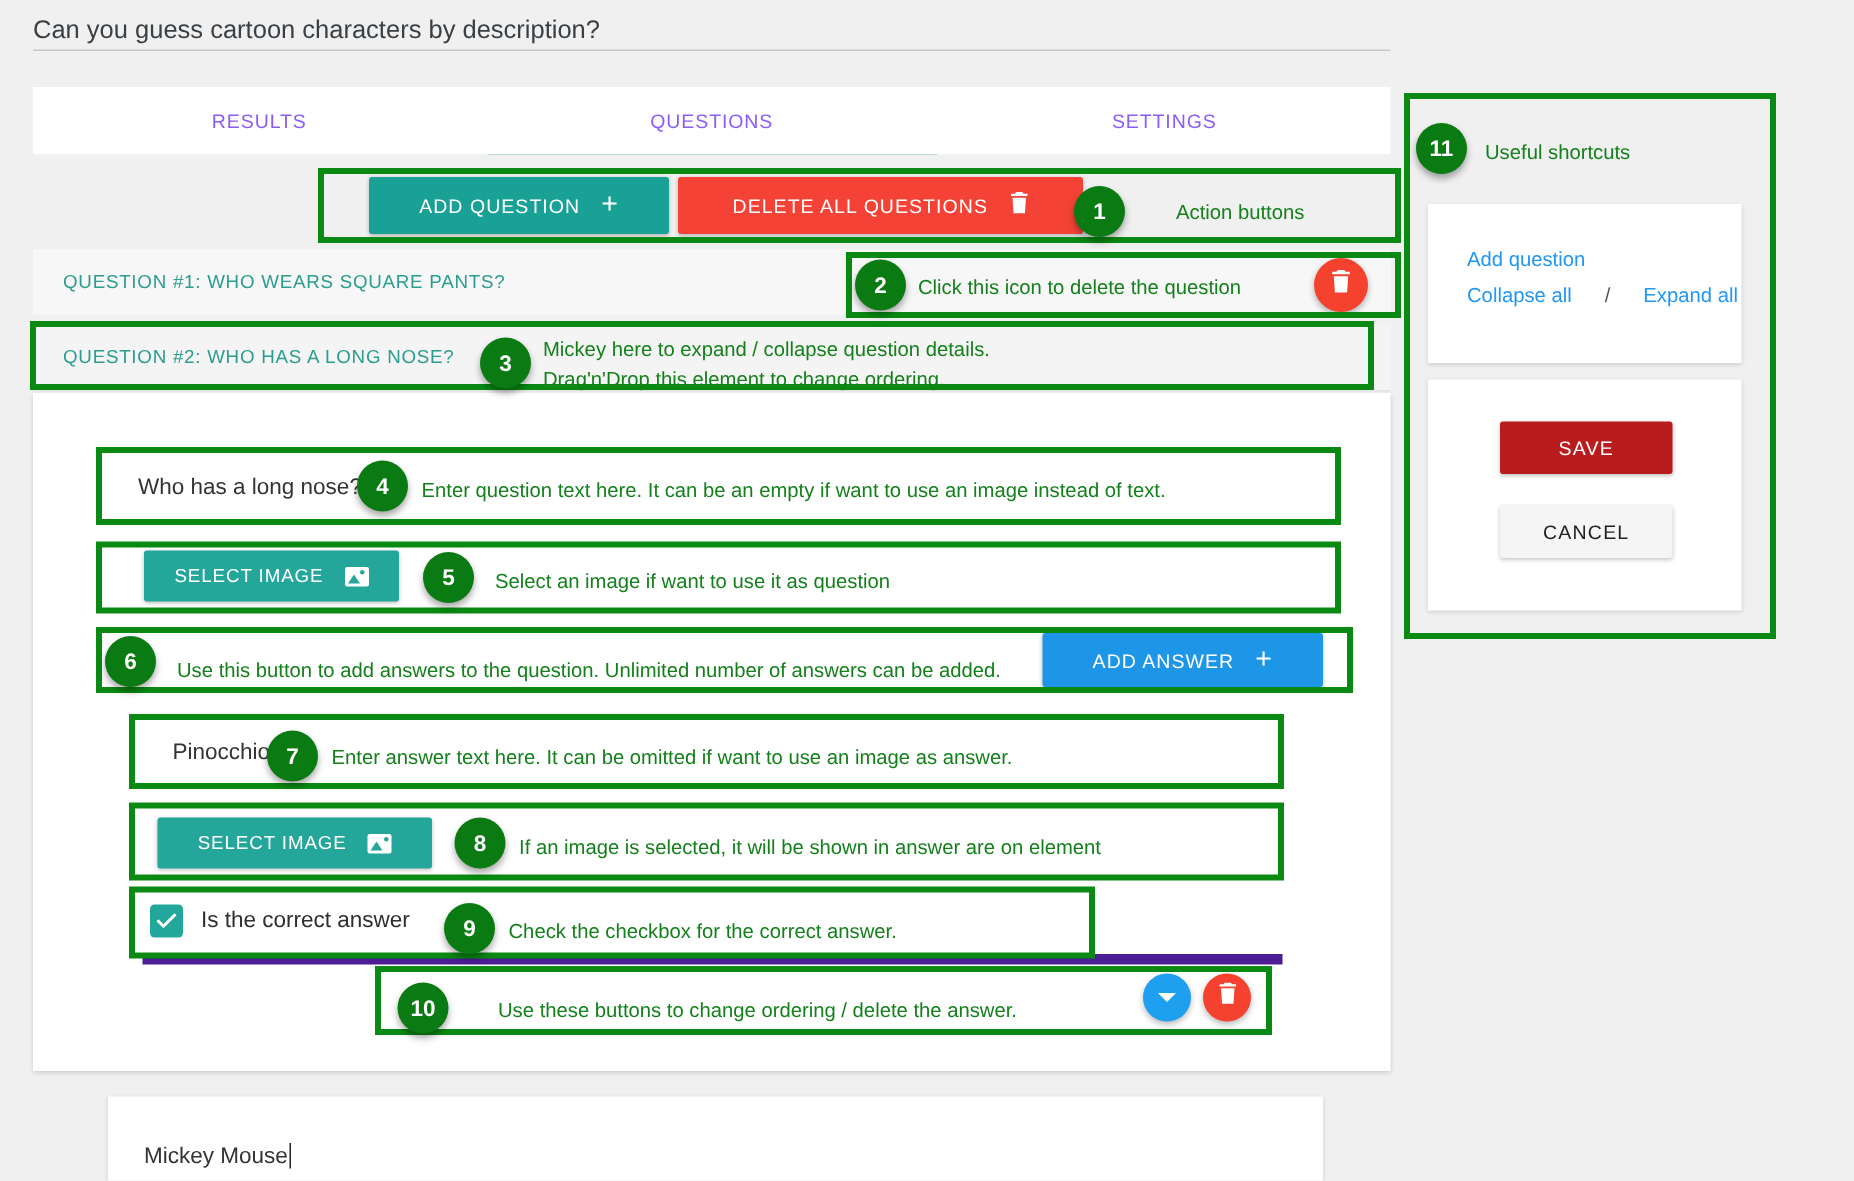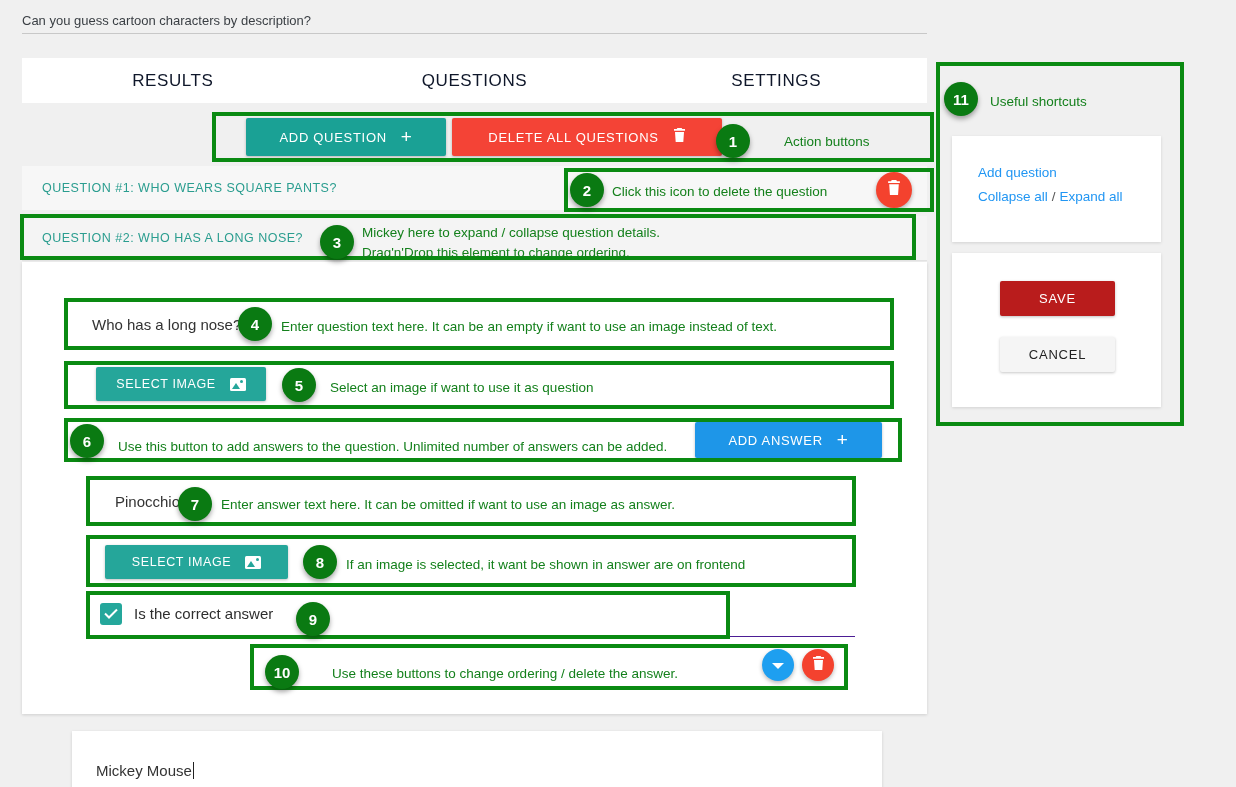--- a/index.html
+++ b/index.html
@@ -9,36 +9,36 @@
     font-family:"Liberation Sans", sans-serif;
     overflow:hidden;
     position:relative;
   }
   .page{position:absolute;inset:0;}
 
   
   .poll-title{
     position:absolute;left:22px;top:0px;width:905px;height:40px;
     display:flex;align-items:center;
-    font-size:13px;color:#3a3f44;
+    font-size:17px;color:#3a3f44;
   }
   .title-rule{
     position:absolute;left:22px;top:33px;width:905px;height:1px;
     background:#c8c8c8;
   }
 
   
   .tabbar{
     position:absolute;left:22px;top:58px;width:905px;height:45px;
     background:#ffffff;
     display:flex;
   }
   .tab{
     flex:1;display:flex;align-items:center;justify-content:center;
-    font-size:17px;letter-spacing:.6px;color:#0f172a;
+    font-size:13px;letter-spacing:.6px;color:#8b5cf6;
     text-transform:uppercase;position:relative;
     font-family:"Liberation Sans", sans-serif;
   }
   .tab.active:after{
     content:"";position:absolute;left:50%;transform:translateX(-50%);
     bottom:-2px;width:300px;height:2px;background:#1f9a8e;
   }
 
   
   .content-col{
@@ -130,21 +130,21 @@
     background:#25a69a;border-radius:50%;
   }
 
   .btn-add-answer{
     position:absolute;left:695px;top:422px;width:187px;height:36px;
     background:#1e96e8;
   }
 
   .chk-row{
     position:absolute;left:95px;top:591px;width:760px;height:45px;
-    border-bottom:1px solid #4c1d95;display:flex;align-items:center;
+    border-bottom:7px solid #4c1d95;display:flex;align-items:center;
   }
   .chkbox{
     width:22px;height:22px;border-radius:3px;background:#24a79b;
     margin-left:5px;display:flex;align-items:center;justify-content:center;
     cursor:pointer;
   }
   .chkbox svg{display:block;}
   .chk-label{margin-left:12px;font-size:15px;color:#2e2e2e;}
 
   .round-btn{
@@ -176,21 +176,21 @@
   .side-card{
     position:absolute;background:#ffffff;box-shadow:0 1px 3px rgba(0,0,0,.13);
   }
   #shortcuts-card{left:952px;top:136px;width:209px;height:106px;}
   #save-card{left:952px;top:253px;width:209px;height:154px;}
   .side-link{
     font-size:13.5px;color:#2196f3;cursor:pointer;
   }
   .side-link.plain{color:#555;cursor:default;}
   #link-add-question{position:absolute;left:26px;top:29px;}
-  #links-collapse{position:absolute;left:26px;top:53px;display:flex;gap:4px;}
+  #links-collapse{position:absolute;left:26px;top:53px;display:flex;gap:22px;}
 
   .btn-save{
     position:absolute;left:48px;top:28px;width:115px;height:35px;
     background:#b91c1c;color:#fff;
     font-size:13px;letter-spacing:.8px;
   }
   .btn-cancel{
     position:absolute;left:48px;top:84px;width:115px;height:35px;
     background:#f5f5f5;color:#222;
     font-size:13px;letter-spacing:.8px;
@@ -360,24 +360,25 @@
   <div class="anno-box" style="left:64px;top:418px;width:838px;height:44px;"></div>
   <div class="badge" style="left:70px;top:424px;">6</div>
   <div class="anno-text" style="left:118px;top:437px;">Use this button to add answers to the question. Unlimited number of answers can be added.</div>
 
   <div class="anno-box" style="left:86px;top:476px;width:770px;height:50px;"></div>
   <div class="badge" style="left:178px;top:487px;">7</div>
   <div class="anno-text" style="left:221px;top:495px;">Enter answer text here. It can be omitted if want to use an image as answer.</div>
 
   <div class="anno-box" style="left:86px;top:535px;width:770px;height:52px;"></div>
   <div class="badge" style="left:303px;top:545px;">8</div>
-  <div class="anno-text" style="left:346px;top:555px;">If an image is selected, it want be shown in answer are on frontend</div>
+  <div class="anno-text" style="left:346px;top:555px;">If an image is selected, it will be shown in answer are on element</div>
 
   <div class="anno-box" style="left:86px;top:591px;width:644px;height:48px;"></div>
   <div class="badge" style="left:296px;top:602px;">9</div>
+  <div class="anno-text" style="left:339px;top:611px;">Check the checkbox for the correct answer.</div>
 
   <div class="anno-box" style="left:250px;top:644px;width:598px;height:46px;"></div>
   <div class="badge" style="left:265px;top:655px;">10</div>
   <div class="anno-text" style="left:306px;top:664px;margin-left:26px;">Use these buttons to change ordering / delete the answer.</div>
 
   <div class="anno-box" style="left:936px;top:62px;width:248px;height:364px;"></div>
   <div class="badge" style="left:944px;top:82px;">11</div>
   <div class="anno-text" style="left:990px;top:92px;">Useful shortcuts</div>
 
 </div>

